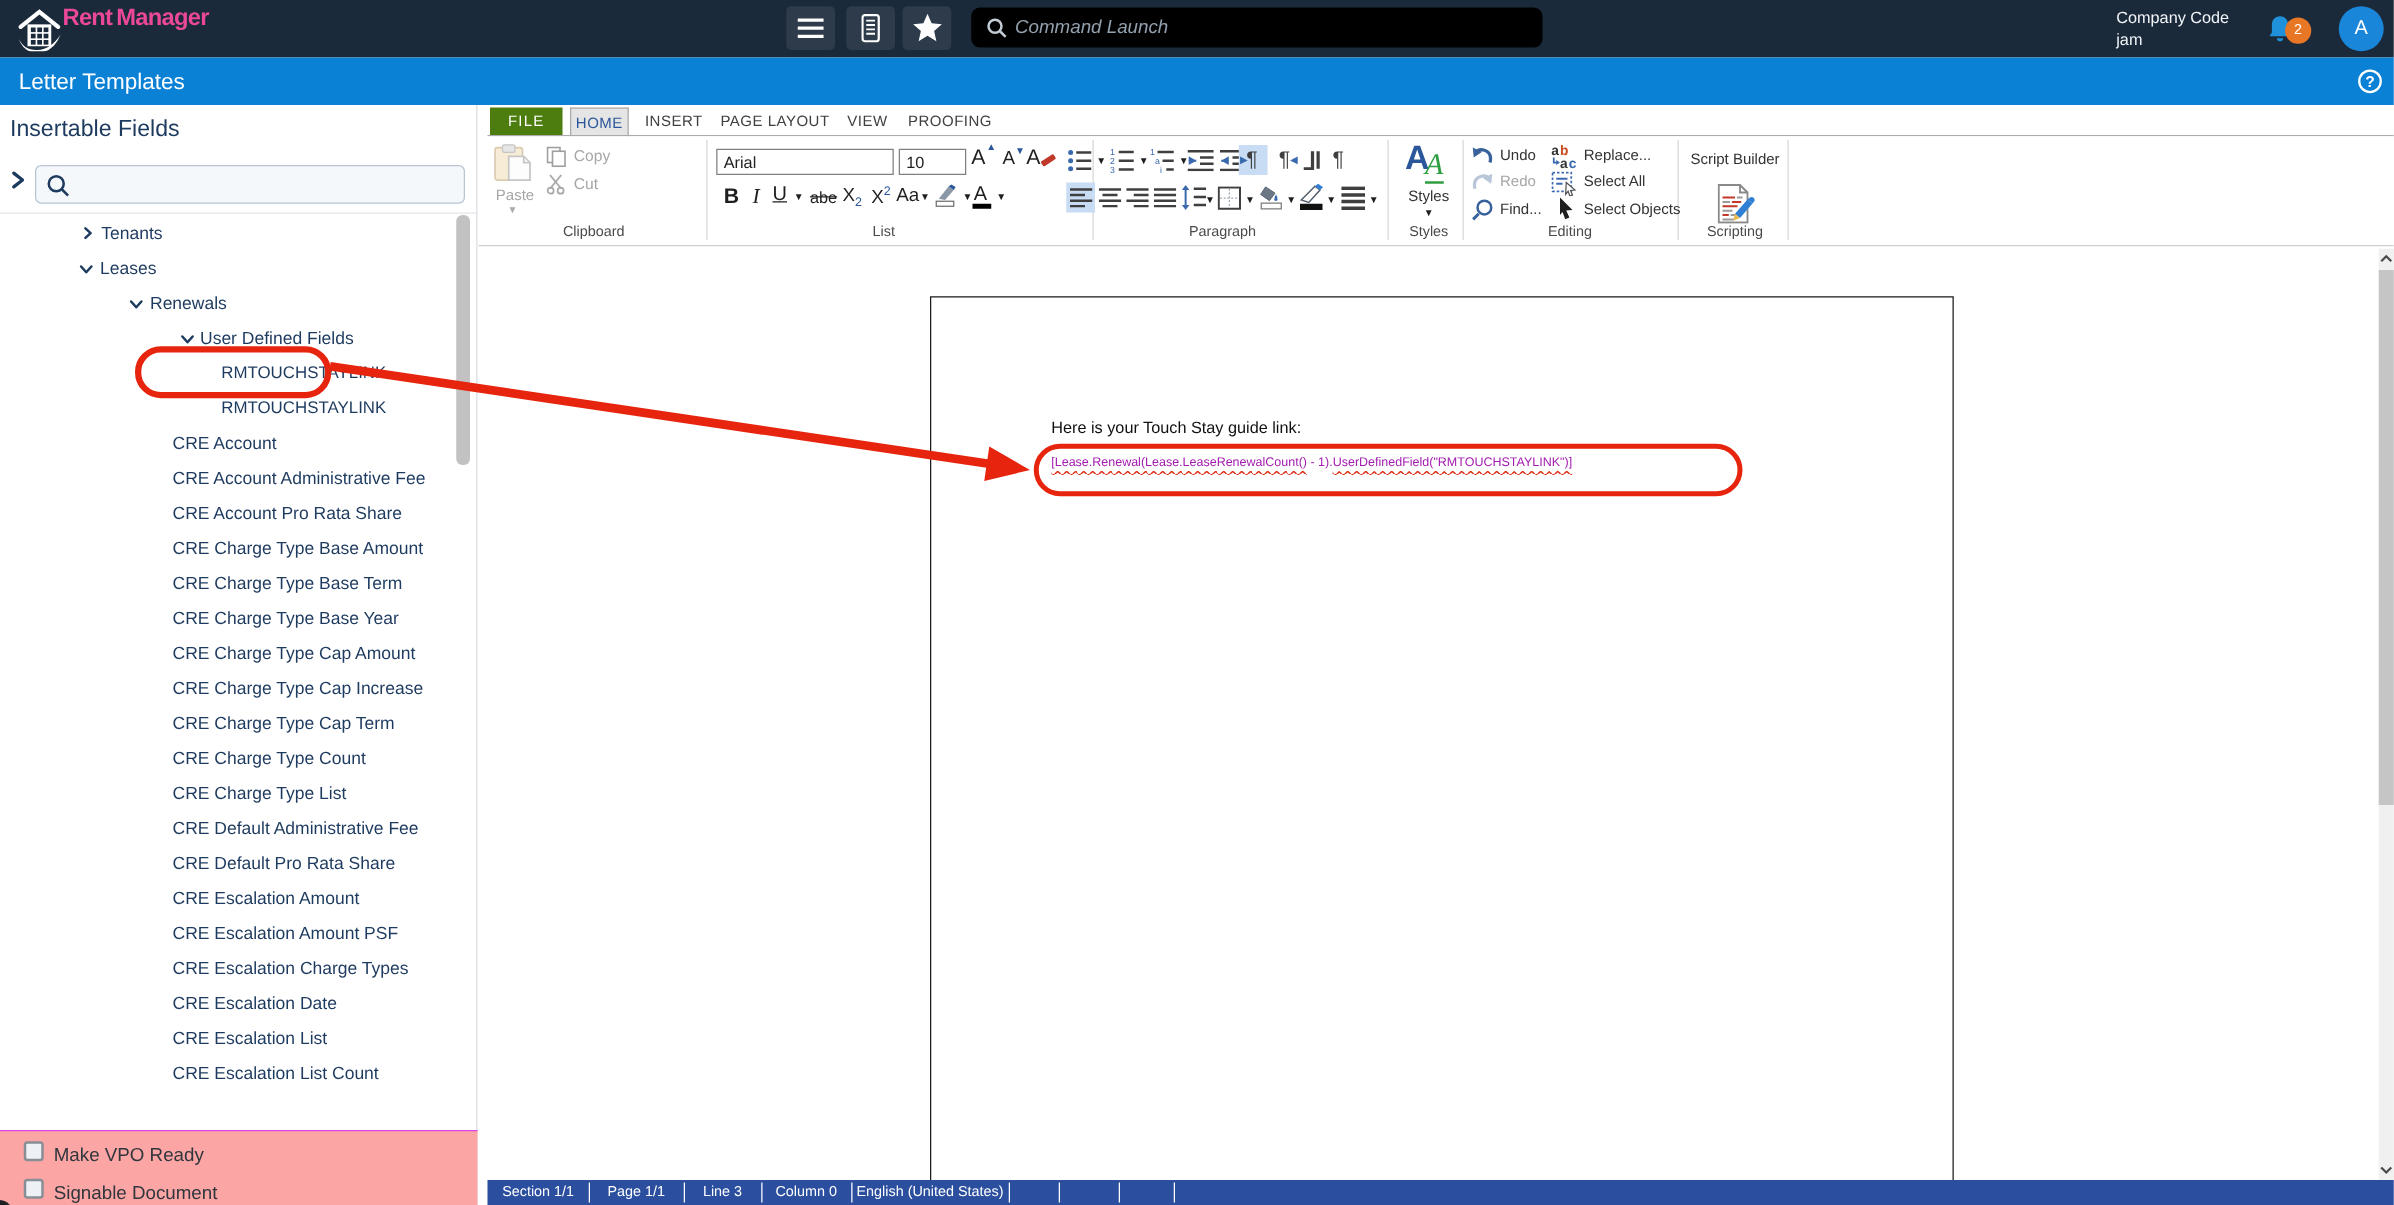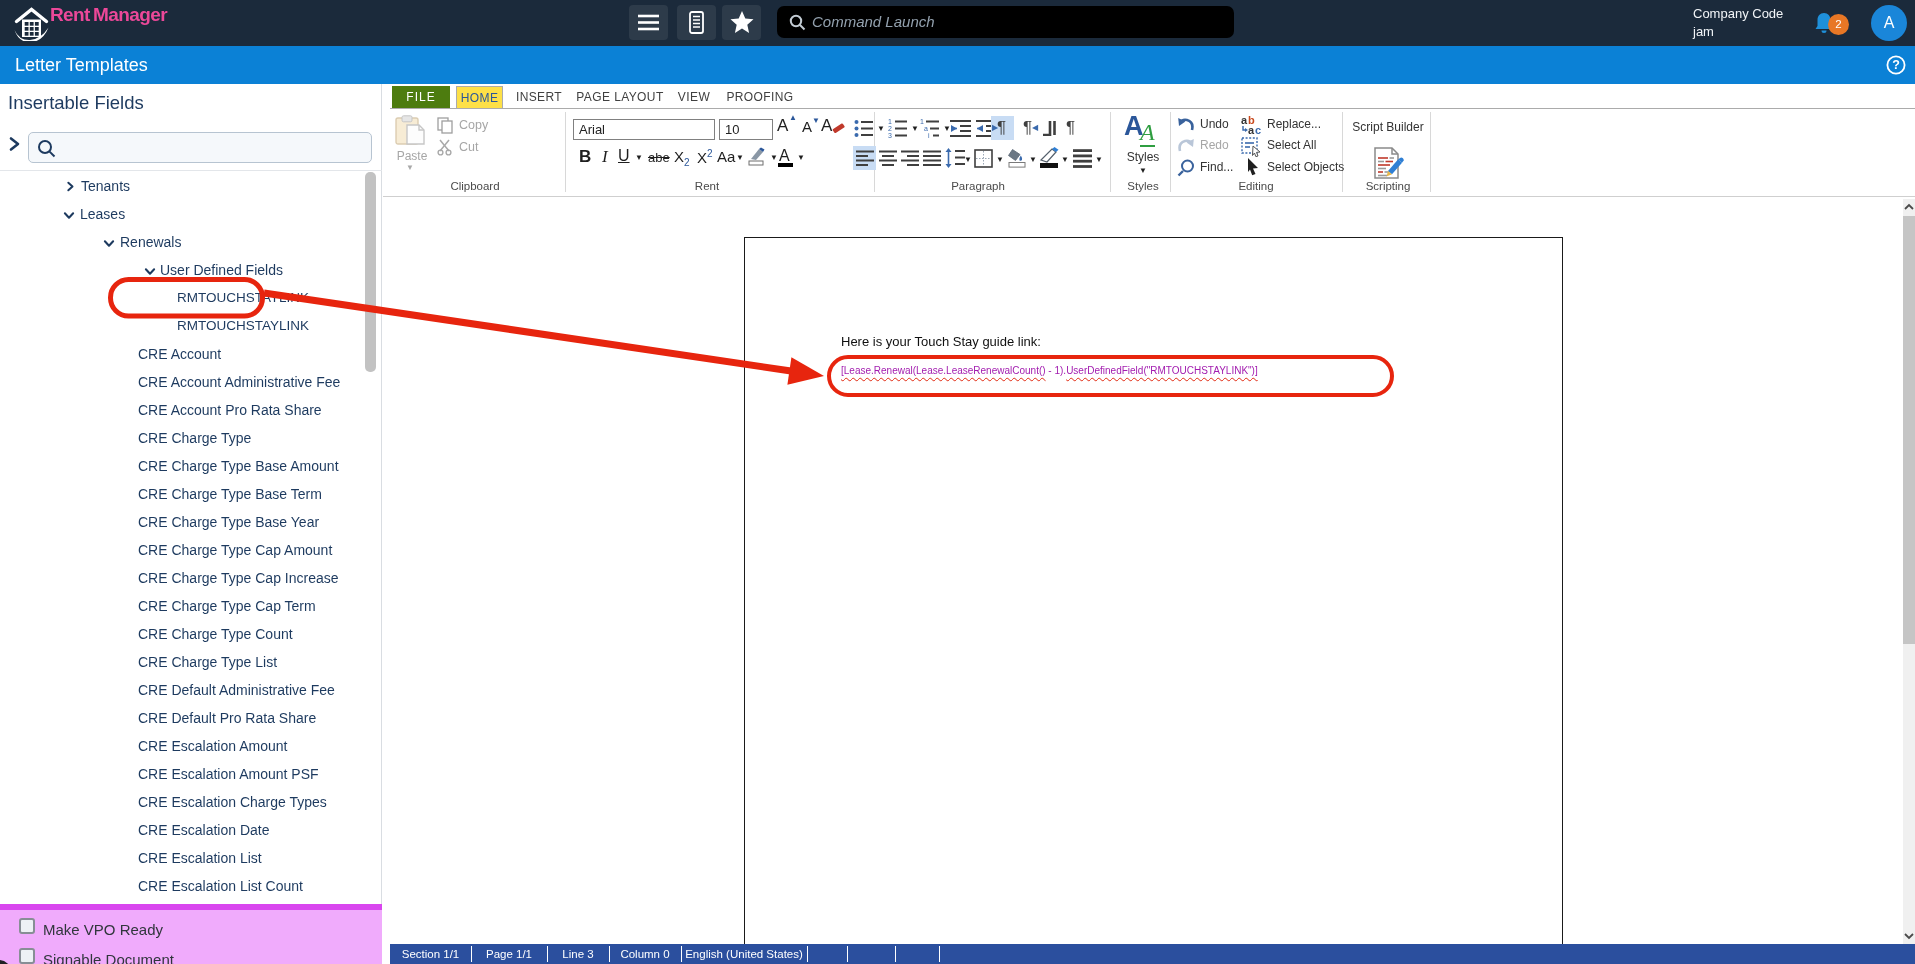--- a/index.html
+++ b/index.html
@@ -22,21 +22,21 @@
   #sidebar { position:absolute; left:0; top:84px; width:382px; height:880px; background:#fff; border-right:1px solid #d9dde2; }
   #sbtitle { position:absolute; left:8px; top:8px; color:#1d3a5f; font-size:18.5px; }
   #sbchev { position:absolute; left:8px; top:52px; }
   #sbsearch { position:absolute; left:28px; top:48px; width:344px; height:31px; background:#f5f8fb; border:1px solid #b7c4d1; border-radius:5px; }
   #sbsep { position:absolute; left:0; top:86px; width:382px; height:1px; background:#e3e6ea; }
   #tree { position:absolute; left:16px; top:88px; width:362px;padding-left:40px; }
   .trow { position:relative; height:28px; line-height:28px; font-size:14px; color:#1d3a5f; white-space:nowrap; }
   .trow .tx { position:absolute; top:0; }
   .trow svg.ch { position:absolute; top:8px; }
   #treescroll { position:absolute; left:365px; top:88px; width:11px; height:200px; background:#c2c2c2; border-radius:5px; }
-  #sbpanel { position:absolute; left:0; top:820px; width:382px; height:60px; background:#f0abfc; border-top:6px solid #d946ef; }
+  #sbpanel { position:absolute; left:0; top:820px; width:382px; height:60px; background:#fca5a5; border-top:1px solid #d946ef; }
   .cb { position:absolute; left:19px; width:16px; height:16px; border:2px solid #878e95; border-radius:3px; background:#edf1f5; }
   .cblab { position:absolute; left:43px; font-size:15px; color:#30363c; }
   #corner-dot { position:absolute; left:-13px; top:876px; width:24px; height:24px; background:#1f2023; border-radius:50%; }
   
   #editor { position:absolute; left:383px; top:84px; width:1532px; height:880px; background:#fff; }
   .tab { position:absolute; top:2px; height:23px; font-size:12px; letter-spacing:0.4px; line-height:23px; text-align:center; color:#404040; }
   #tabline { position:absolute; left:7px; top:24px; width:1525px; height:1px; background:#ababab; }
   #ribbon { position:absolute; left:0; top:25px; width:1532px; height:88px; background:#fff; border-bottom:1px solid #cfcfcf; }
   .gsep { position:absolute; top:3px; width:1px; height:80px; background:#d8d8d8; }
   .glabel { position:absolute; top:71px; font-size:11.5px; color:#4a4a4a; text-align:center; }
@@ -172,23 +172,20 @@
   <div class="trow">
         <span class="tx" style="left:82px">CRE Account</span>
       </div>
   <div class="trow">
         <span class="tx" style="left:82px">CRE Account Administrative Fee</span>
       </div>
   <div class="trow">
         <span class="tx" style="left:82px">CRE Account Pro Rata Share</span>
       </div>
   <div class="trow">
-        <span class="tx" style="left:82px">CRE Charge Type</span>
-      </div>
-  <div class="trow">
         <span class="tx" style="left:82px">CRE Charge Type Base Amount</span>
       </div>
   <div class="trow">
         <span class="tx" style="left:82px">CRE Charge Type Base Term</span>
       </div>
   <div class="trow">
         <span class="tx" style="left:82px">CRE Charge Type Base Year</span>
       </div>
   <div class="trow">
         <span class="tx" style="left:82px">CRE Charge Type Cap Amount</span>
@@ -234,21 +231,21 @@
   <div id="sbpanel">
     <div class="cb" style="top:8px"></div>
       <div class="cblab" style="top:11px">Make VPO Ready</div>
     <div class="cb" style="top:38px"></div>
       <div class="cblab" style="top:41px">Signable Document</div>
   </div>
   <div id="corner-dot"></div>
 </div>
 <div id="editor">
   <div class="tab" id="tab-file" style="left:9px; width:58px; background:#4d7c0f; color:#fff; letter-spacing:1px;">FILE</div>
-  <div class="tab" id="tab-home" style="left:73px; width:47px; background:#fde047; color:#2b579a; border:1px solid #ababab; border-bottom:none; height:24px;">HOME</div>
+  <div class="tab" id="tab-home" style="left:73px; width:47px; background:#e5e5e5; color:#2b579a; border:1px solid #ababab; border-bottom:none; height:24px;">HOME</div>
   <div class="tab" style="left:126px; width:60px;">INSERT</div>
   <div class="tab" style="left:182px; width:110px;">PAGE LAYOUT</div>
   <div class="tab" style="left:286px; width:50px;">VIEW</div>
   <div class="tab" style="left:332px; width:90px;">PROOFING</div>
   <div id="tabline"></div>
   <div id="ribbon">
 
     <div class="gsep" style="left:182px"></div>
       <div class="gsep" style="left:491px"></div>
     <div class="gsep" style="left:727px"></div>
@@ -297,21 +294,21 @@
     <div class="abs" style="left:353px;top:44px;font-size:8px;color:#1f1f1f">▼</div>
     <svg class="abs" style="left:364px;top:38px" width="20" height="20" viewBox="0 0 20 20">
       <path d="M4 12 L12 2 L16 5 L9 13 Z" fill="#8a97a5"></path>
       <path d="M12 2 L16 5 L17.5 2.5 L14 0.5 Z" fill="#2b579a"></path>
       <rect x="2" y="14" width="14" height="4" fill="#fff" stroke="#6f6f6f"></rect>
     </svg>
     <div class="abs" style="left:387px;top:44px;font-size:8px;color:#1f1f1f">▼</div>
     <div class="abs" style="left:396px;top:38px;font-size:16px;color:#1f1f1f">A</div>
     <div class="abs" style="left:395px;top:54px;width:15px;height:4px;background:#000"></div>
     <div class="abs" style="left:414px;top:44px;font-size:8px;color:#1f1f1f">▼</div>
-    <div class="glabel" style="left:264px;width:120px">Rent</div>
+    <div class="glabel" style="left:264px;width:120px">List</div>
 
     <div class="glabel" style="left:535px;width:120px">Paragraph</div>
     <svg class="abs" style="left:471px;top:10px" width="20" height="19" viewBox="0 0 20 19">
       <g fill="#3a6aad">
           <circle cx="2.5" cy="3" r="2"></circle>
           <circle cx="2.5" cy="9.5" r="2"></circle>
           <circle cx="2.5" cy="16" r="2"></circle>
         </g>
       <g stroke="#3f3f3f" stroke-width="2">
           <line x1="7" y1="3" x2="19" y2="3"></line>

